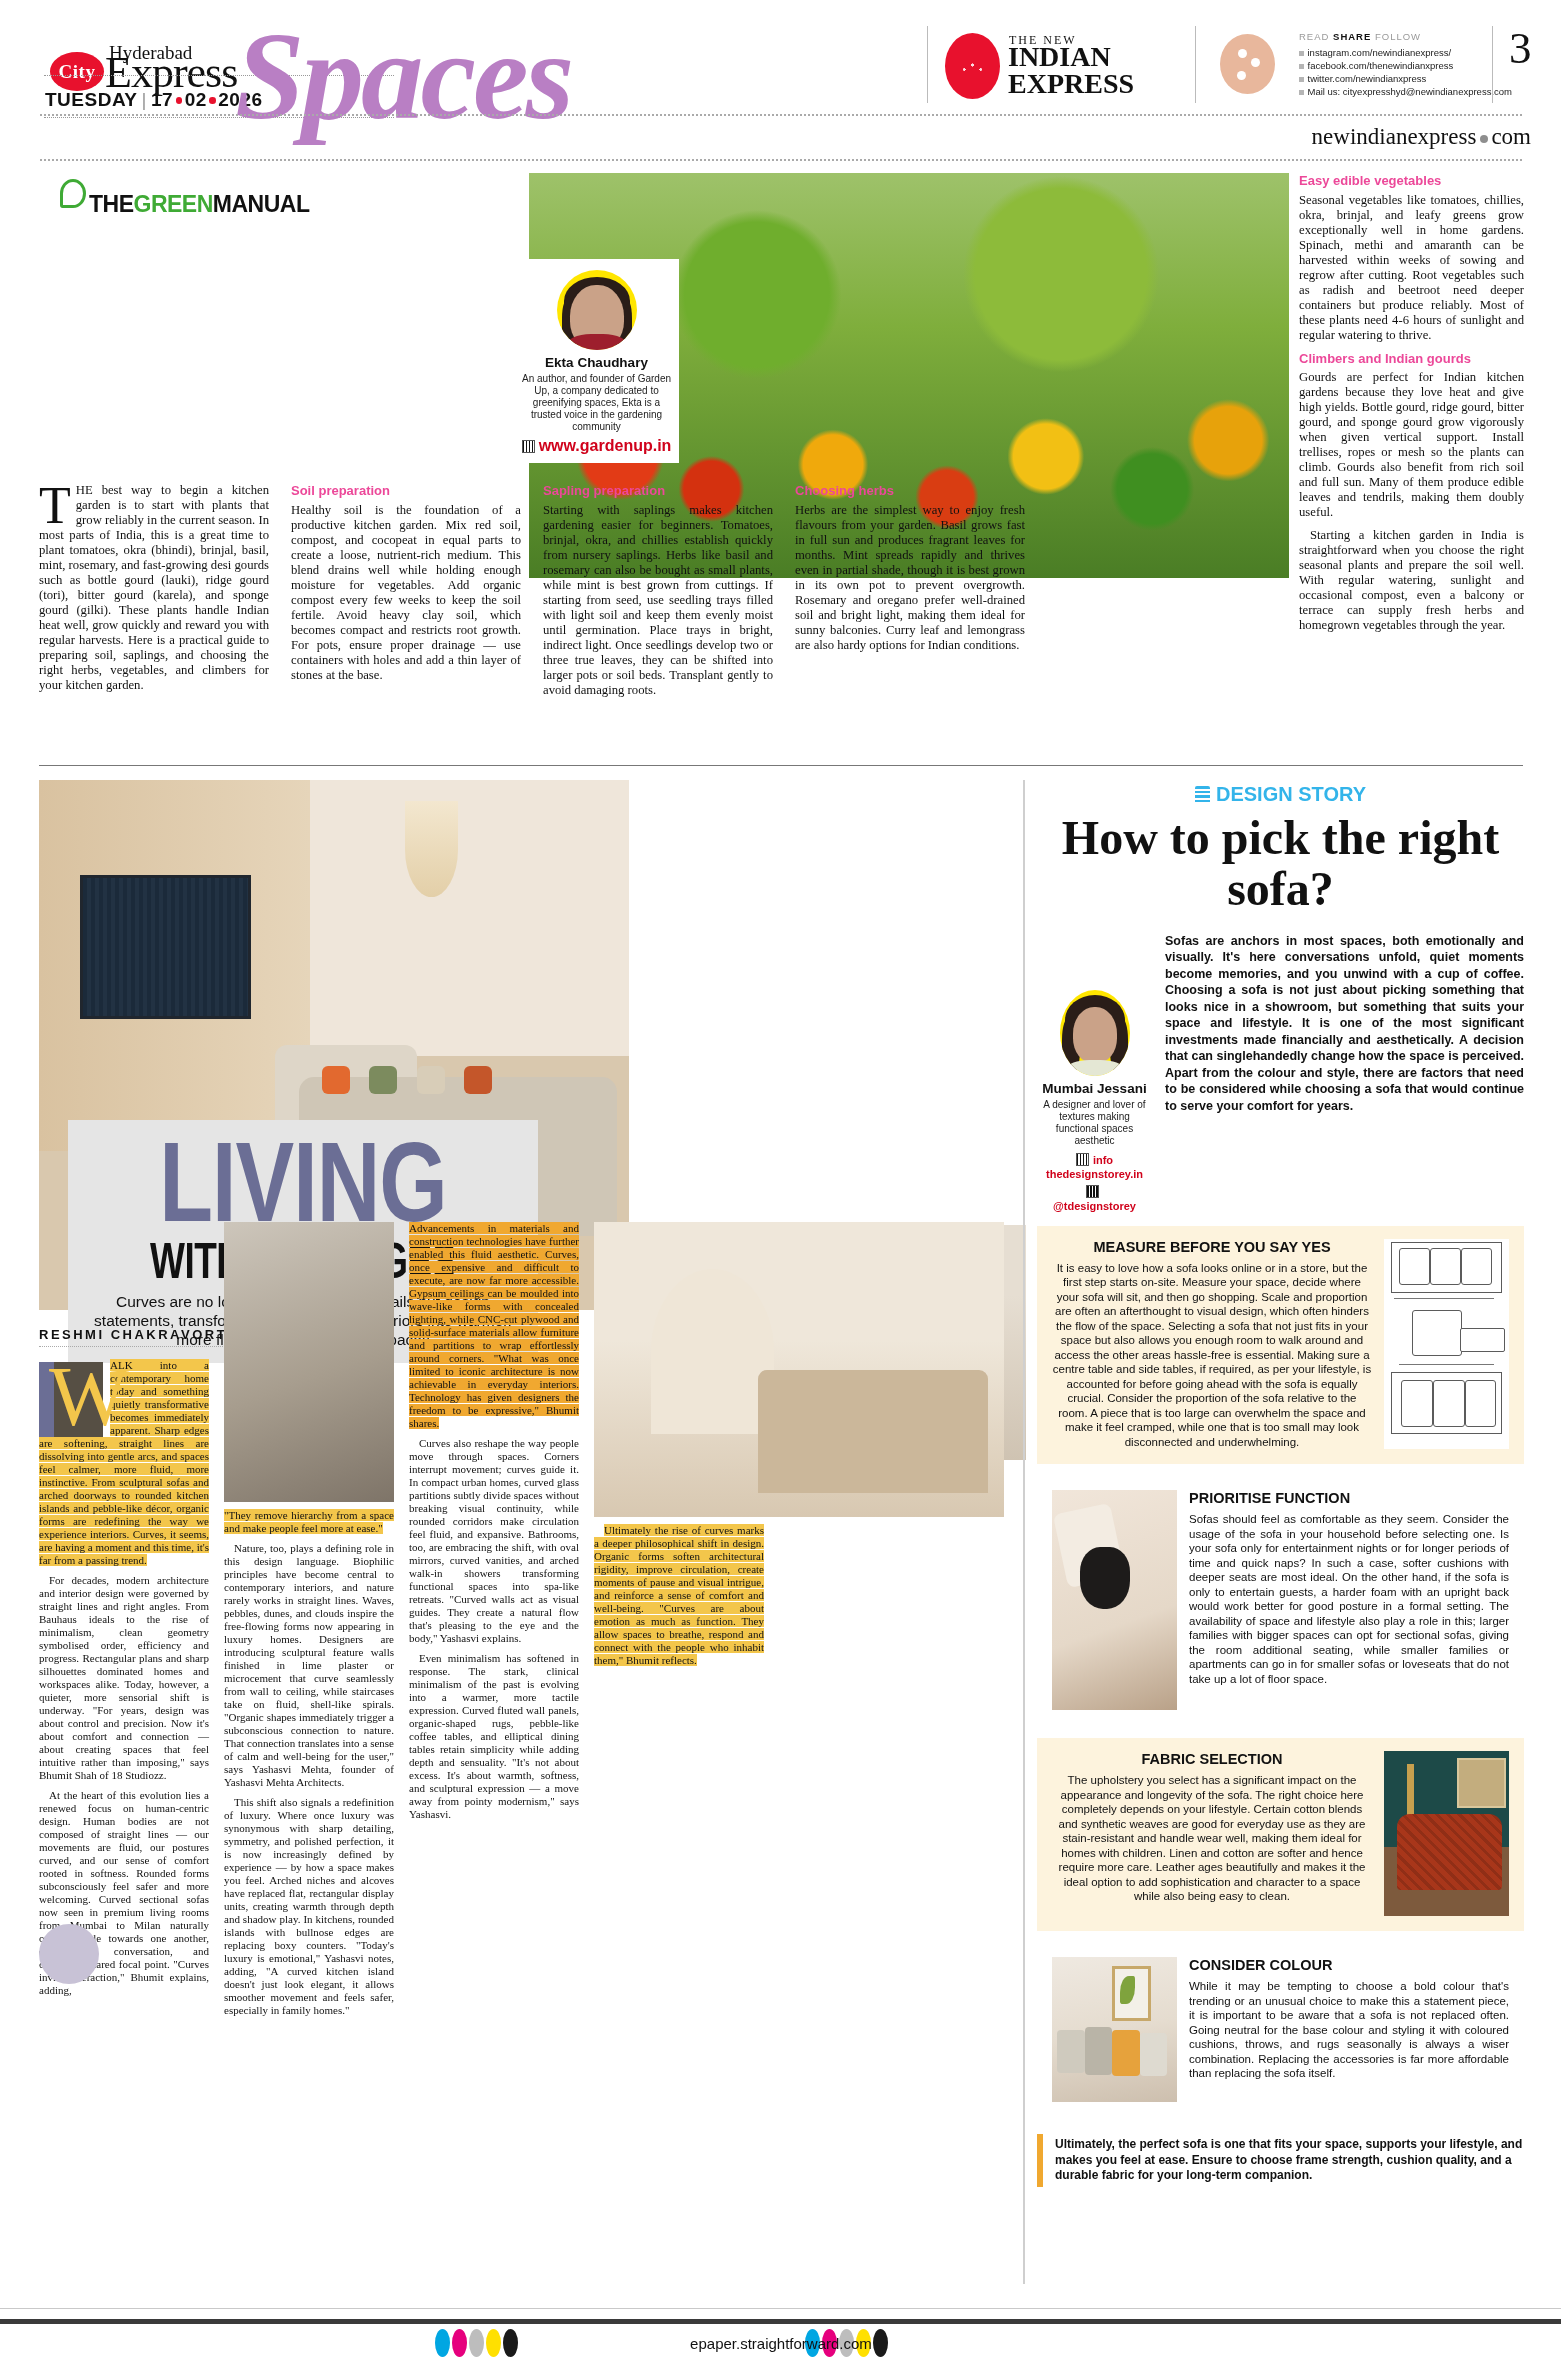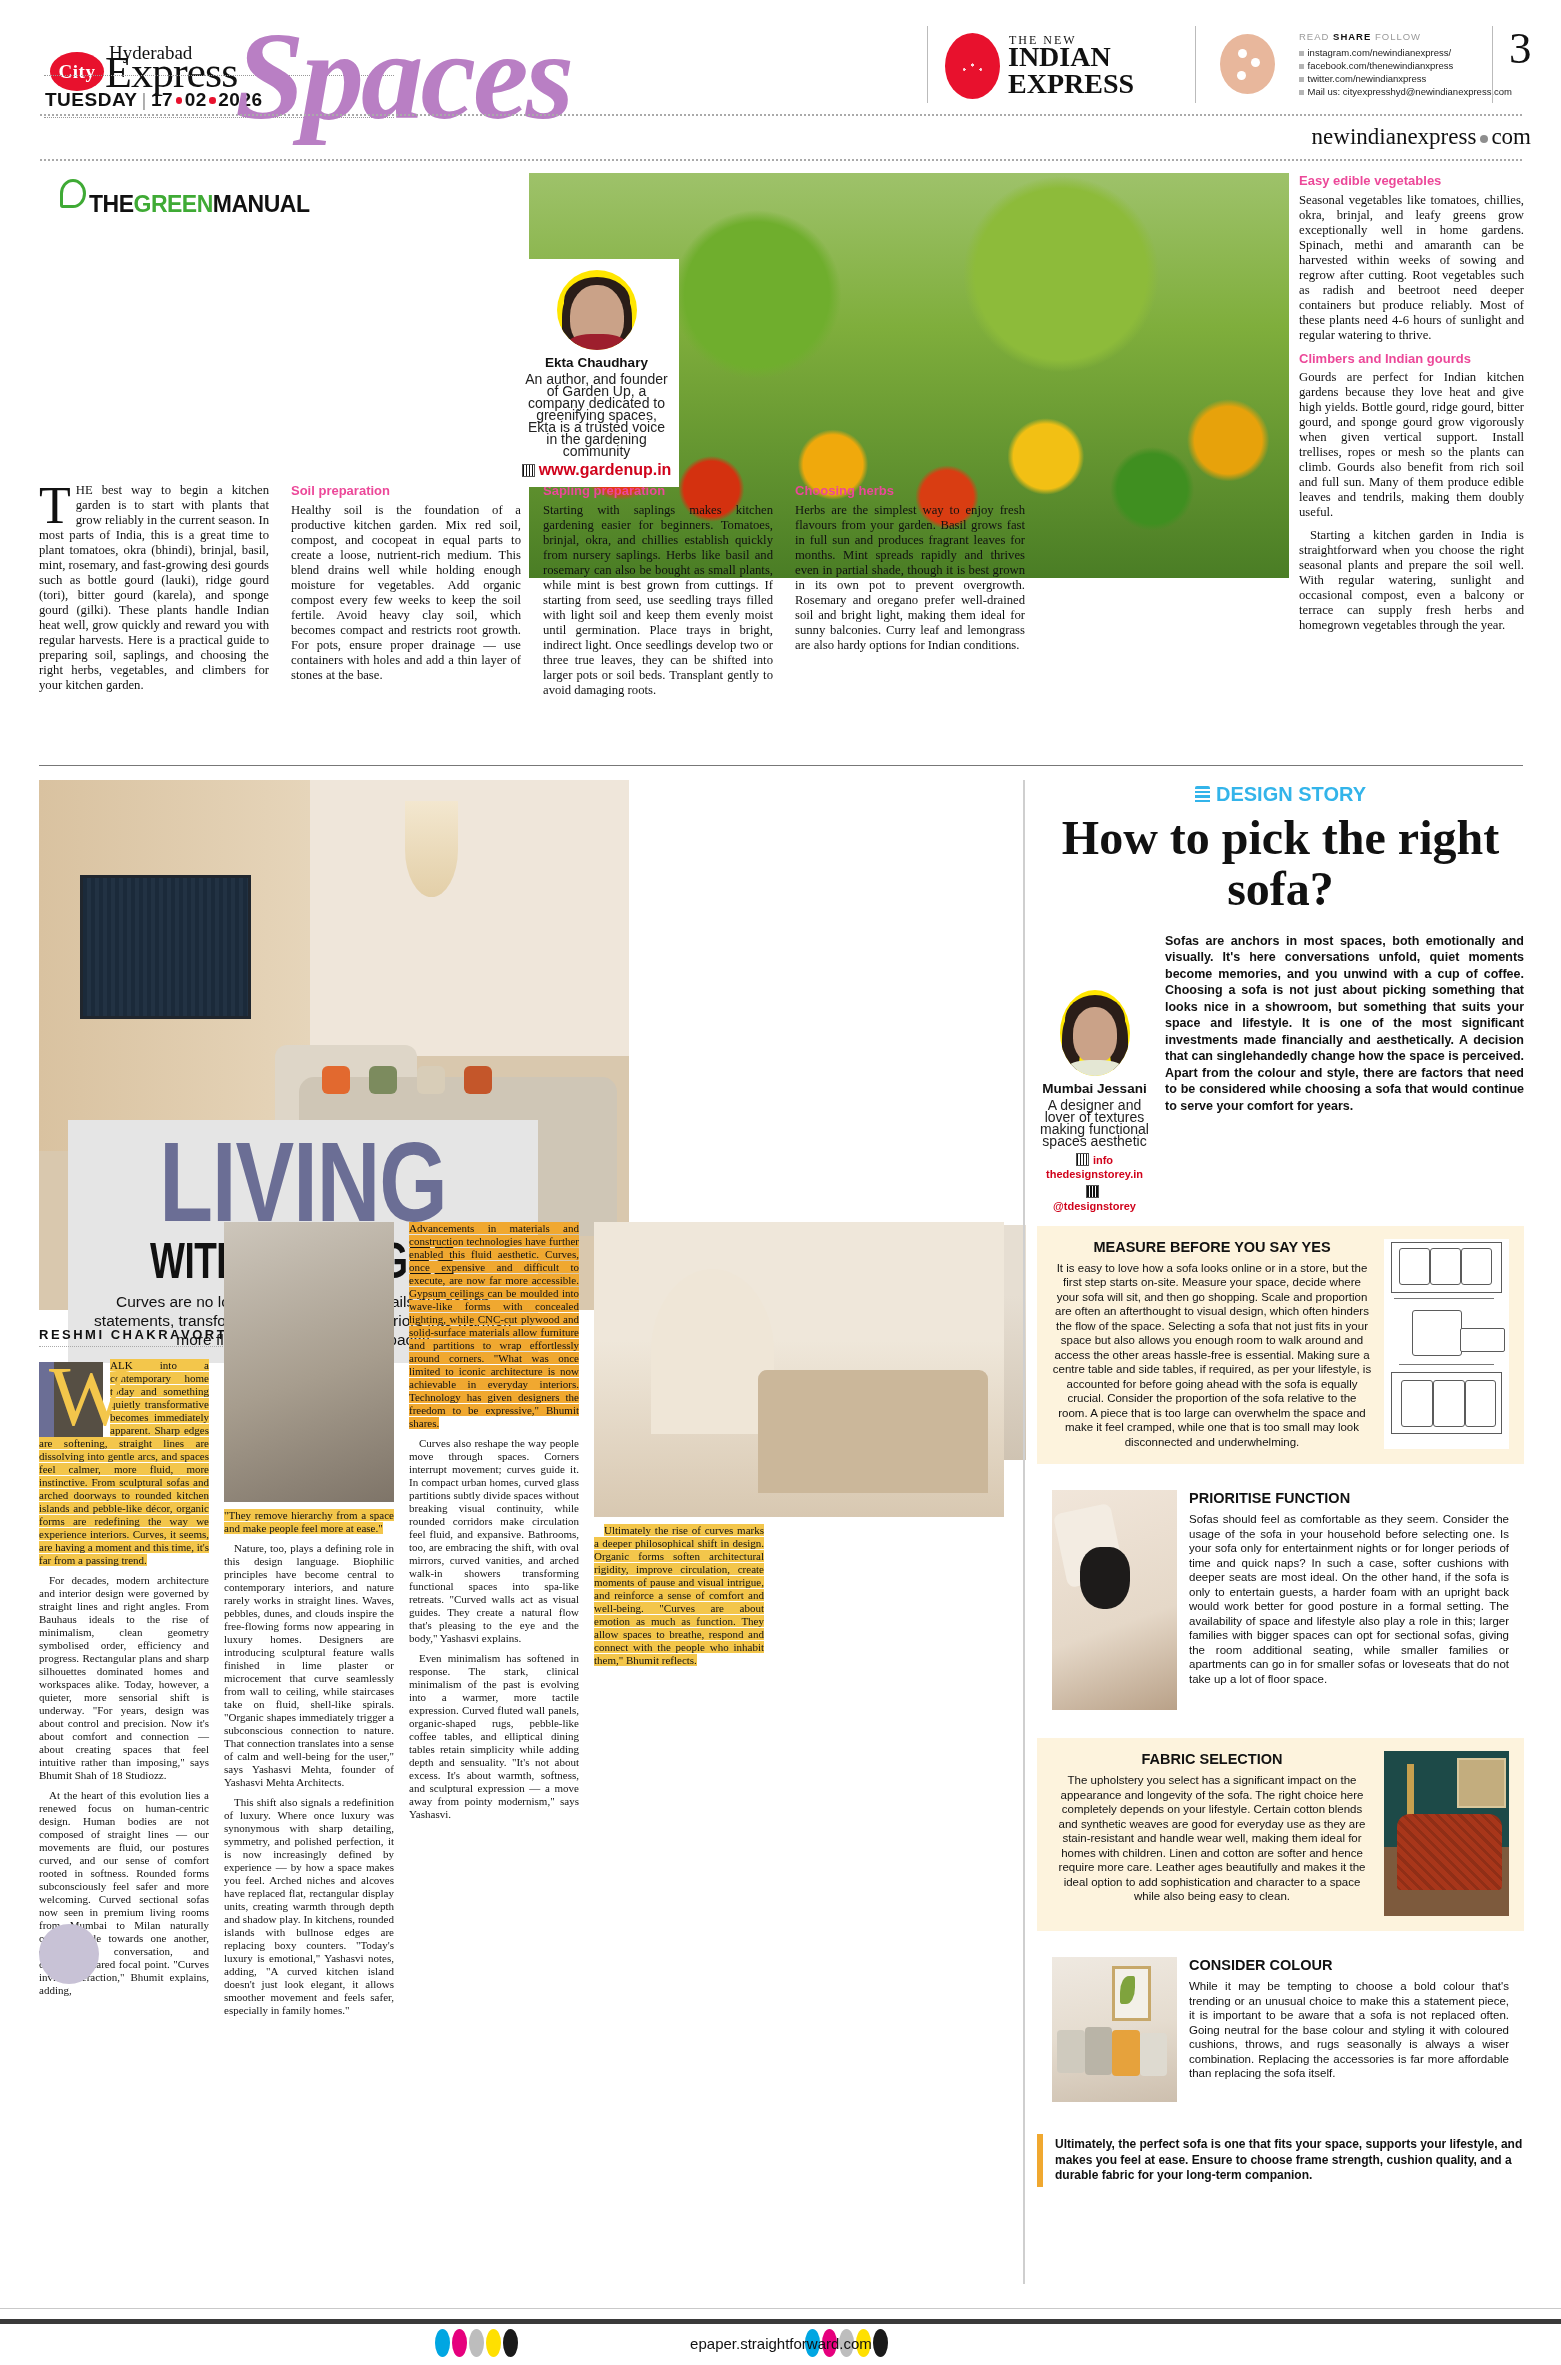--- a/index.html
+++ b/index.html
@@ -68,21 +68,21 @@
 
   
   .authcard{position:absolute;left:475px;top:86px;width:165px;background:#fff;padding:8px 7px 8px 7px;z-index:5;box-sizing:border-box;}
   .auth-photo{width:80px;height:80px;border-radius:50%;margin:3px auto 5px auto;background:#ffe600;position:relative;overflow:hidden;}
   .auth-face{position:absolute;left:13px;top:15px;width:54px;height:65px;border-radius:48% 48% 44% 44%;background:#caa288;}
   .auth-hair{position:absolute;left:7px;top:7px;width:66px;height:48px;border-radius:50% 50% 40% 40%;background:#2a1d18;}
   .auth-hair2{position:absolute;left:5px;top:26px;width:20px;height:54px;border-radius:40%;background:#2a1d18;}
   .auth-hair3{position:absolute;left:55px;top:26px;width:20px;height:54px;border-radius:40%;background:#2a1d18;}
   .auth-body{position:absolute;left:9px;top:64px;width:62px;height:30px;border-radius:40% 40% 0 0;background:#9d1f2d;}
   .auth-name{font-family:"Liberation Sans",sans-serif;font-weight:bold;font-size:13.5px;text-align:center;color:#111;margin-bottom:3px;}
-  .auth-bio{font-family:"Liberation Sans",sans-serif;font-size:14px;line-height:12px;text-align:center;color:#222;}
+  .auth-bio{font-family:"Liberation Sans",sans-serif;font-size:10px;line-height:12px;text-align:center;color:#222;}
   .auth-link{font-family:"Liberation Sans",sans-serif;font-weight:bold;font-size:16px;color:#d0021b;text-align:center;margin-top:4px;}
   .qr{display:inline-block;width:11px;height:11px;background:
       repeating-linear-gradient(90deg,#111 0 1.5px,#fff 1.5px 3px),
       repeating-linear-gradient(0deg,#111 0 1.5px,transparent 1.5px 3px);
       border:1px solid #555;vertical-align:-2px;margin-right:4px;}
 
   
   .photo{position:relative;overflow:hidden;background:#ddd;}
   .veg-hero{width:100%;height:100%;
     background:

